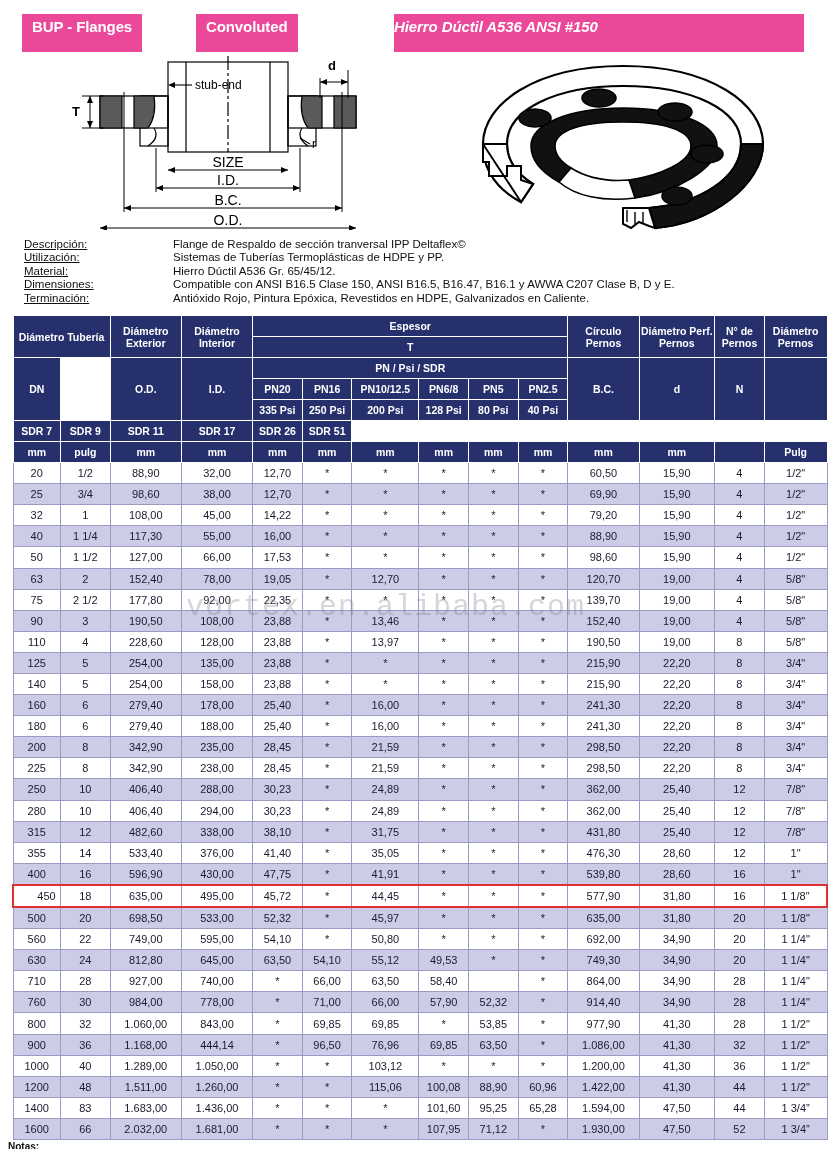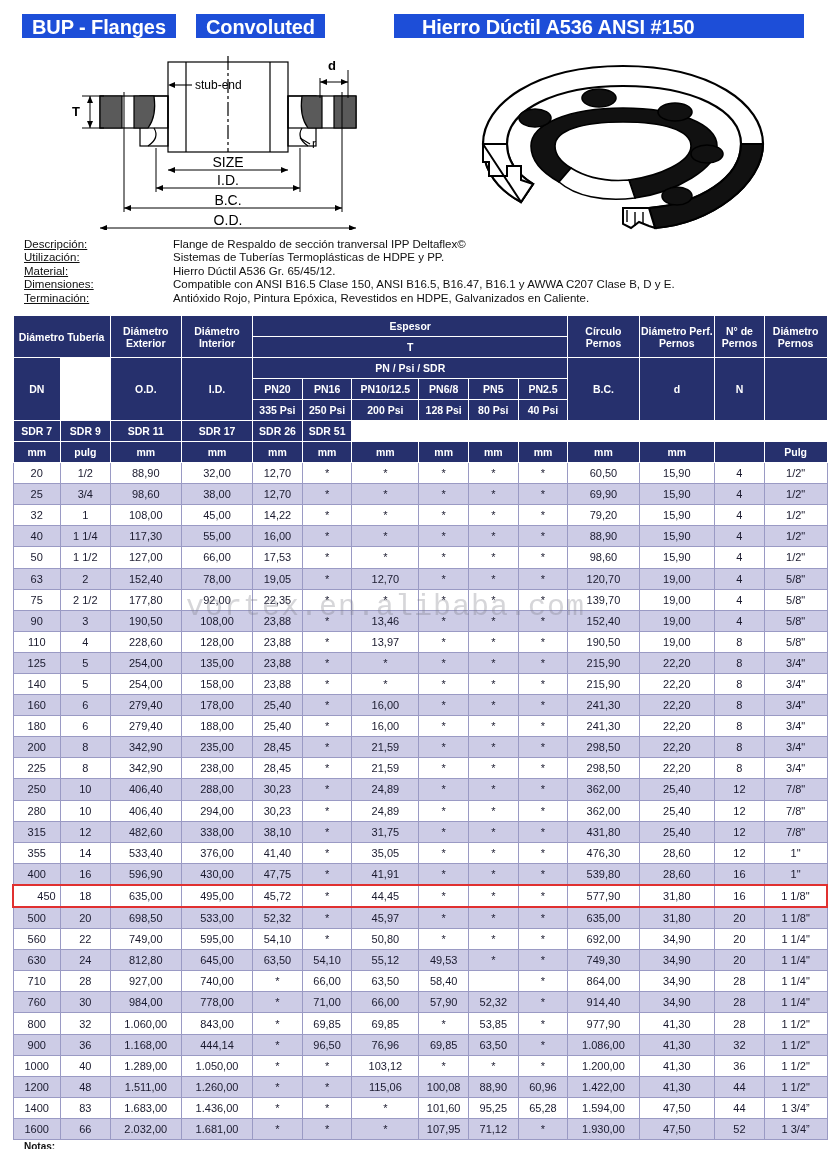--- a/index.html
+++ b/index.html
@@ -14,36 +14,37 @@
 
   
   .titlebar-row{
     position:relative;
     height:34px;
     margin:14px 0 0 0;
   }
   .tbtag{
     position:absolute;
     top:0;
-    height:24px;
+    height:38px;
     line-height:26px;
-    background:#1d4ed8;
+    background:#ec4899;
     color:#ffffff;
     font-weight:bold;
-    font-size:20px;
+    font-size:15px;
     padding:0 10px;
     white-space:nowrap;
     letter-spacing:-0.1px;
   }
   #tag-bup{left:22px;}
   #tag-conv{left:196px;}
   #tag-mat{
     left:394px;
     right:36px;
-    padding-left:28px;
+    padding-left:0;
+    font-style:italic;
   }
 
   
   .art-area{
     position:relative;
     height:180px;
     margin-top:2px;
   }
   .art-left{position:absolute;left:52px;top:2px;}
   .art-right{position:absolute;left:455px;top:0px;}
@@ -118,21 +119,21 @@
     font-size:30px;
     color:rgba(120,120,130,0.30);
     font-family:Liberation Mono, monospace;
     letter-spacing:1px;
     pointer-events:none;
     user-select:none;
     white-space:nowrap;
   }
 
   .notas{
-    margin:1px 0 0 24px;
+    margin:1px 0 0 8px;
     font-size:10px;
     font-weight:bold;
     color:#111;
     height:8px;
     overflow:hidden;
   }
 </style>
 </head>
 <body>
 

